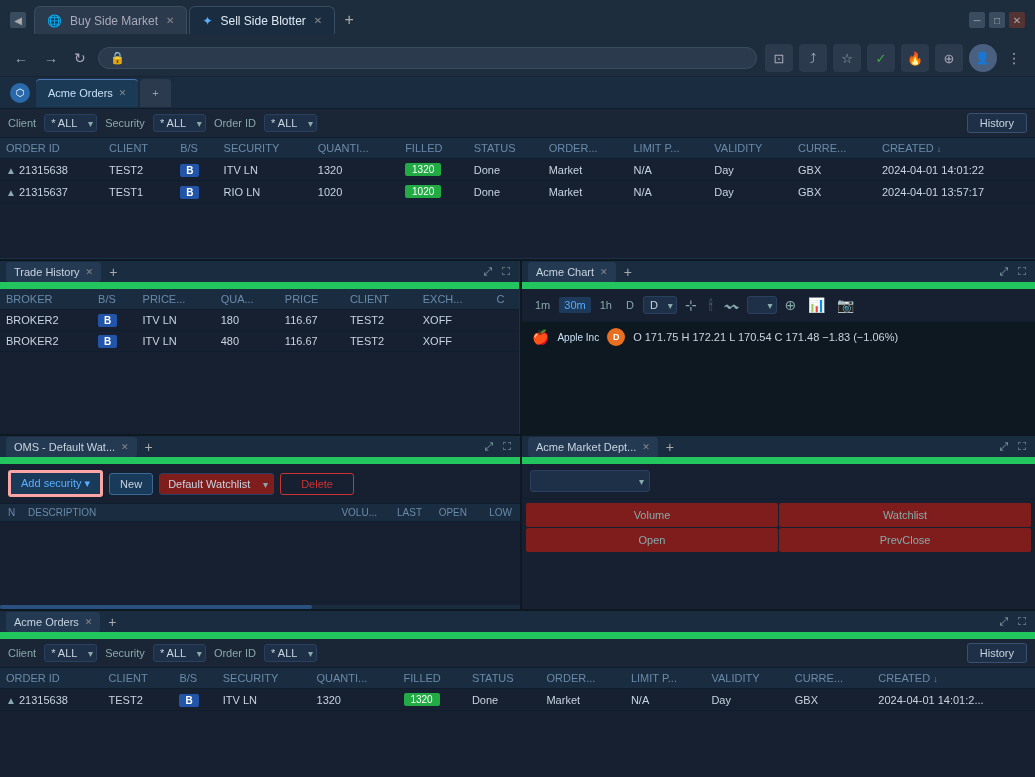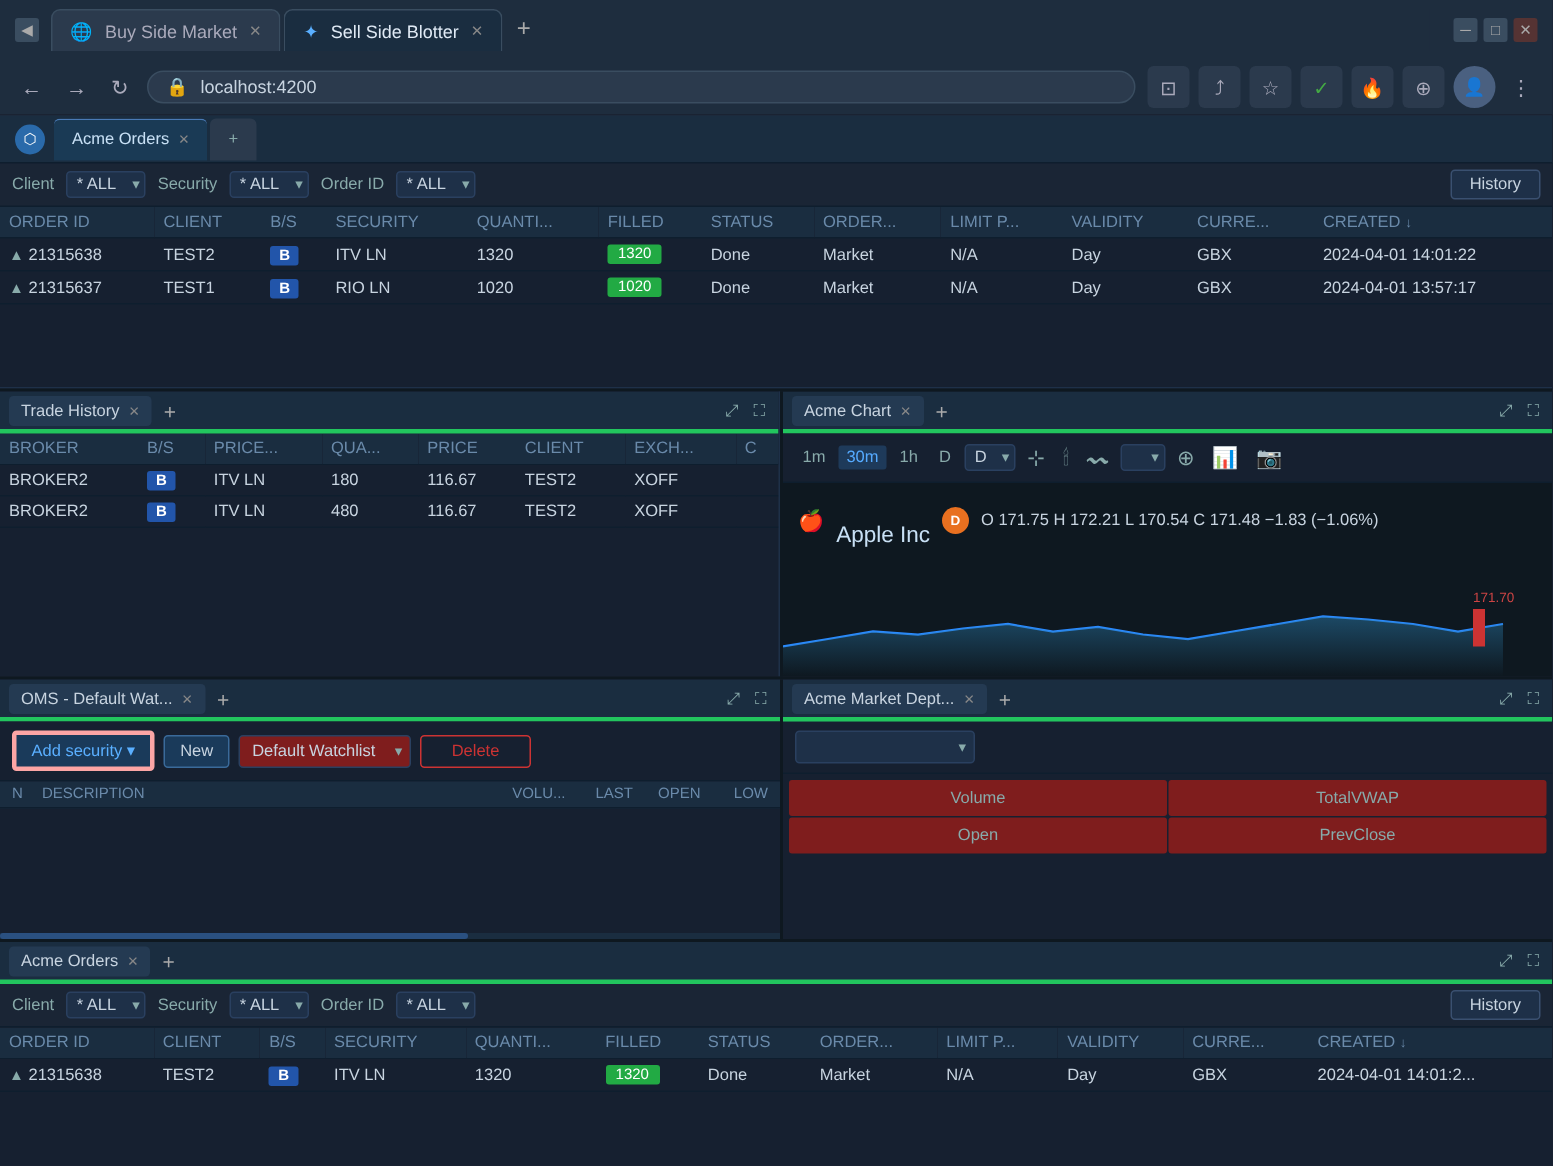--- a/index.html
+++ b/index.html
@@ -170,21 +170,21 @@
       flex-direction: column;
       overflow: hidden;
     }
 
     .panel-header {
       display: flex;
       align-items: center;
       background: #1a2d40;
       padding: 0 6px;
       height: 28px;
-      border-bottom: 3px solid #22c55e;
+      border-bottom: 7px solid #22c55e;
       gap: 4px;
       flex-shrink: 0;
     }
     .panel-tab {
       display: flex;
       align-items: center;
       gap: 6px;
       padding: 2px 8px;
       background: #243a52;
       border-radius: 3px;
@@ -462,21 +462,21 @@
       font-size: 11px;
       cursor: pointer;
       appearance: none;
     }
     .chart-stock-info {
       padding: 6px 10px;
       display: flex;
       align-items: center;
       gap: 8px;
     }
-    .stock-name { color: #c8e0f5; font-size: 15px; font-weight: 500; margin-top: 20px; }
+    .stock-name { color: #c8e0f5; font-size: 10px; font-weight: 500; }
     .user-dot {
       width: 18px; height: 18px;
       background: #e87020;
       border-radius: 50%;
       display: flex; align-items: center; justify-content: center;
       font-size: 9px;
       color: #fff;
       font-weight: bold;
     }
     .stock-price { color: #c8d4e0; font-size: 11px; }
@@ -567,21 +567,20 @@
       <button class="win-btn" style="background:#553333;">✕</button>
     </div>
   </div>
 
   <div class="address-bar">
     <button class="nav-btn">←</button>
     <button class="nav-btn">→</button>
     <button class="nav-btn">↻</button>
     <div class="url-bar">
       <span>🔒</span>
-      <span class="url-text">localhost:4200</span>
     </div>
     <div class="browser-icons">
       <button class="browser-icon-btn">⊡</button>
       <button class="browser-icon-btn">⤴</button>
       <button class="browser-icon-btn">☆</button>
       <button class="browser-icon-btn" style="color:#4a4;">✓</button>
       <button class="browser-icon-btn" style="color:#e87020;">🔥</button>
       <button class="browser-icon-btn">⊕</button>
       <div class="profile-icon">👤</div>
       <button class="nav-btn">⋮</button>
@@ -768,35 +767,20 @@
         <button class="chart-icon-btn">📷</button>
       </div>
 
       <div class="chart-stock-info">
         <span style="font-size:14px;">🍎</span>
         <span class="stock-name">Apple Inc</span>
         <div class="user-dot">D</div>
         <span class="stock-price">O 171.75  H 172.21  L 170.54  C 171.48  −1.83 (−1.06%)</span>
       </div>
 
-      <div class="chart-canvas">
-        <svg width="100%" height="80" style="display:block;">
-          <defs>
-            <linearGradient id="chartGrad" x1="0" y1="0" x2="0" y2="1">
-              <stop offset="0%" stop-color="#2a7aaa" stop-opacity="0.5"></stop>
-              <stop offset="100%" stop-color="#2a7aaa" stop-opacity="0.0"></stop>
-            </linearGradient>
-          </defs>
-          <polyline points="0,60 30,55 60,50 90,52 120,48 150,45 180,50 210,47 240,52 270,55 300,50 330,45 360,40 390,42 420,45 450,50 480,45" fill="none" stroke="#2a8aff" stroke-width="1.5"></polyline>
-          <polygon points="0,60 30,55 60,50 90,52 120,48 150,45 180,50 210,47 240,52 270,55 300,50 330,45 360,40 390,42 420,45 450,50 480,45 480,80 0,80" fill="url(#chartGrad)"></polygon>
-
-          <rect x="460" y="35" width="8" height="25" fill="#cc3333"></rect>
-          <text x="460" y="30" fill="#cc4444" font-size="9">171.70</text>
-        </svg>
-      </div>
     </div>
   </div>
 
   <div style="display:flex; flex:0 0 175px; border-top:2px solid #0e1820;">
 
     <div class="panel" style="flex:0 0 520px; border:none;">
       <div class="panel-header">
         <div class="panel-tab">
           <span>OMS - Default Wat...</span>
           <span class="panel-tab-close">✕</span>
@@ -847,21 +831,21 @@
       </div>
       <div class="market-depth-select-bar">
         <div class="market-depth-select-wrap">
           <select class="market-depth-select">
             <option></option>
           </select>
         </div>
       </div>
       <div class="market-depth-grid">
         <div class="depth-cell">Volume</div>
-        <div class="depth-cell">TotalVWAP</div>
+        <div class="depth-cell">Watchlist</div>
         <div class="depth-cell">Open</div>
         <div class="depth-cell">PrevClose</div>
       </div>
     </div>
   </div>
 
   <div class="panel" style="flex:1; border:none; border-top:2px solid #0e1820;">
     <div class="panel-header">
       <div class="panel-tab">
         <span>Acme Orders</span>

